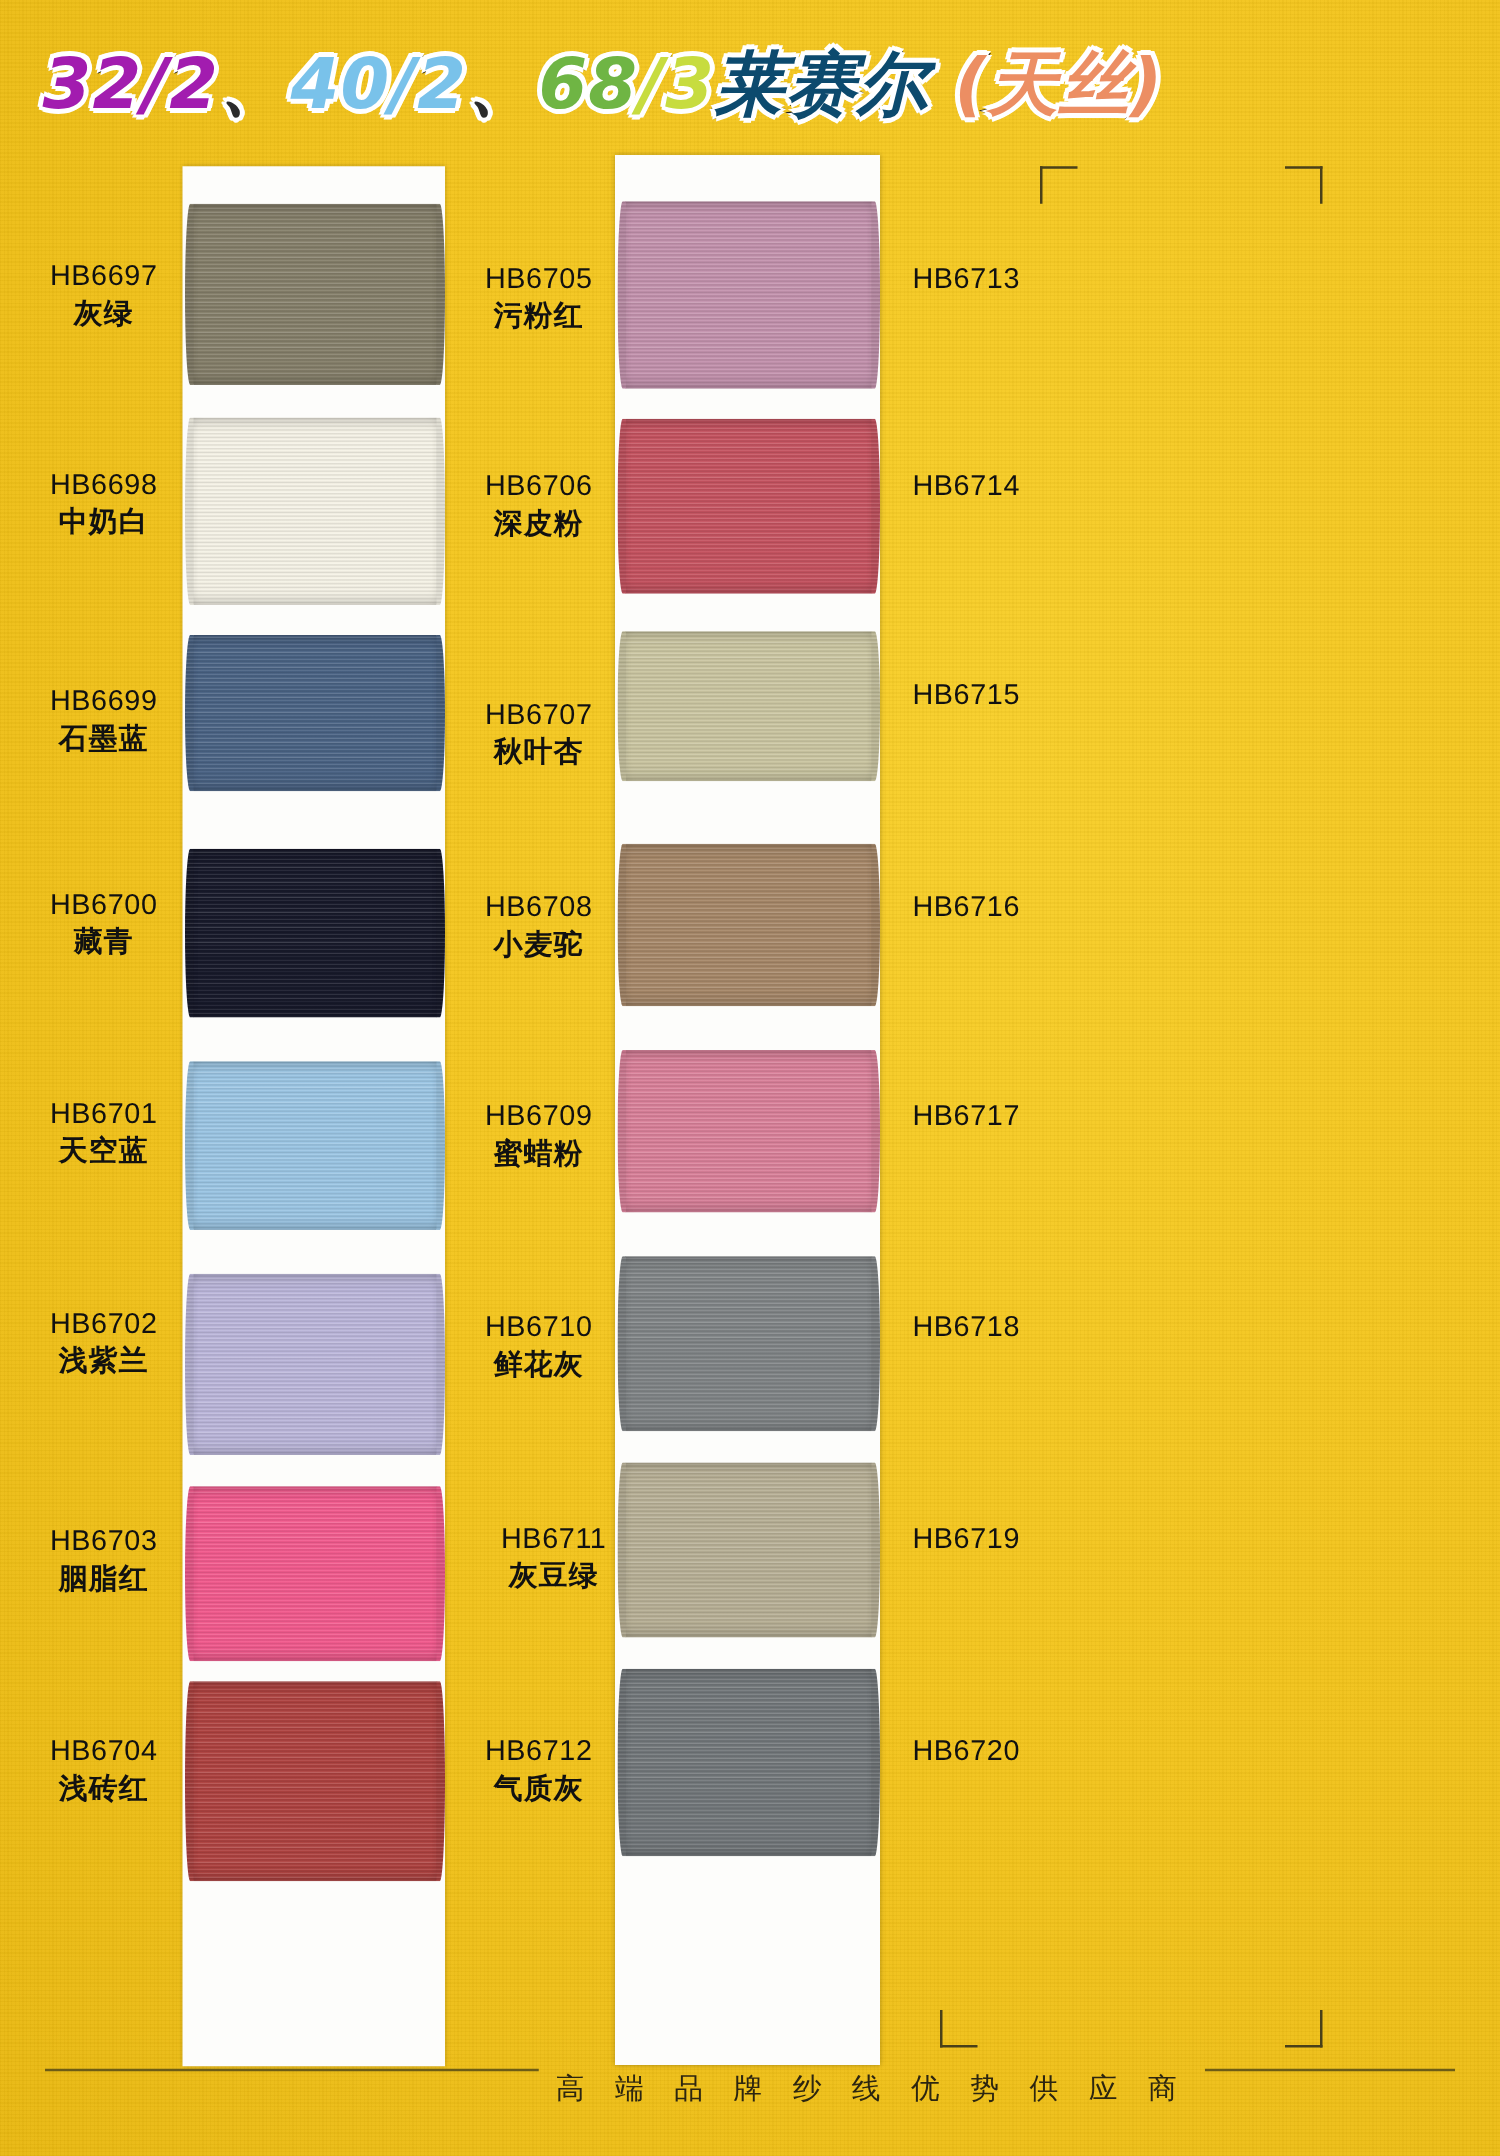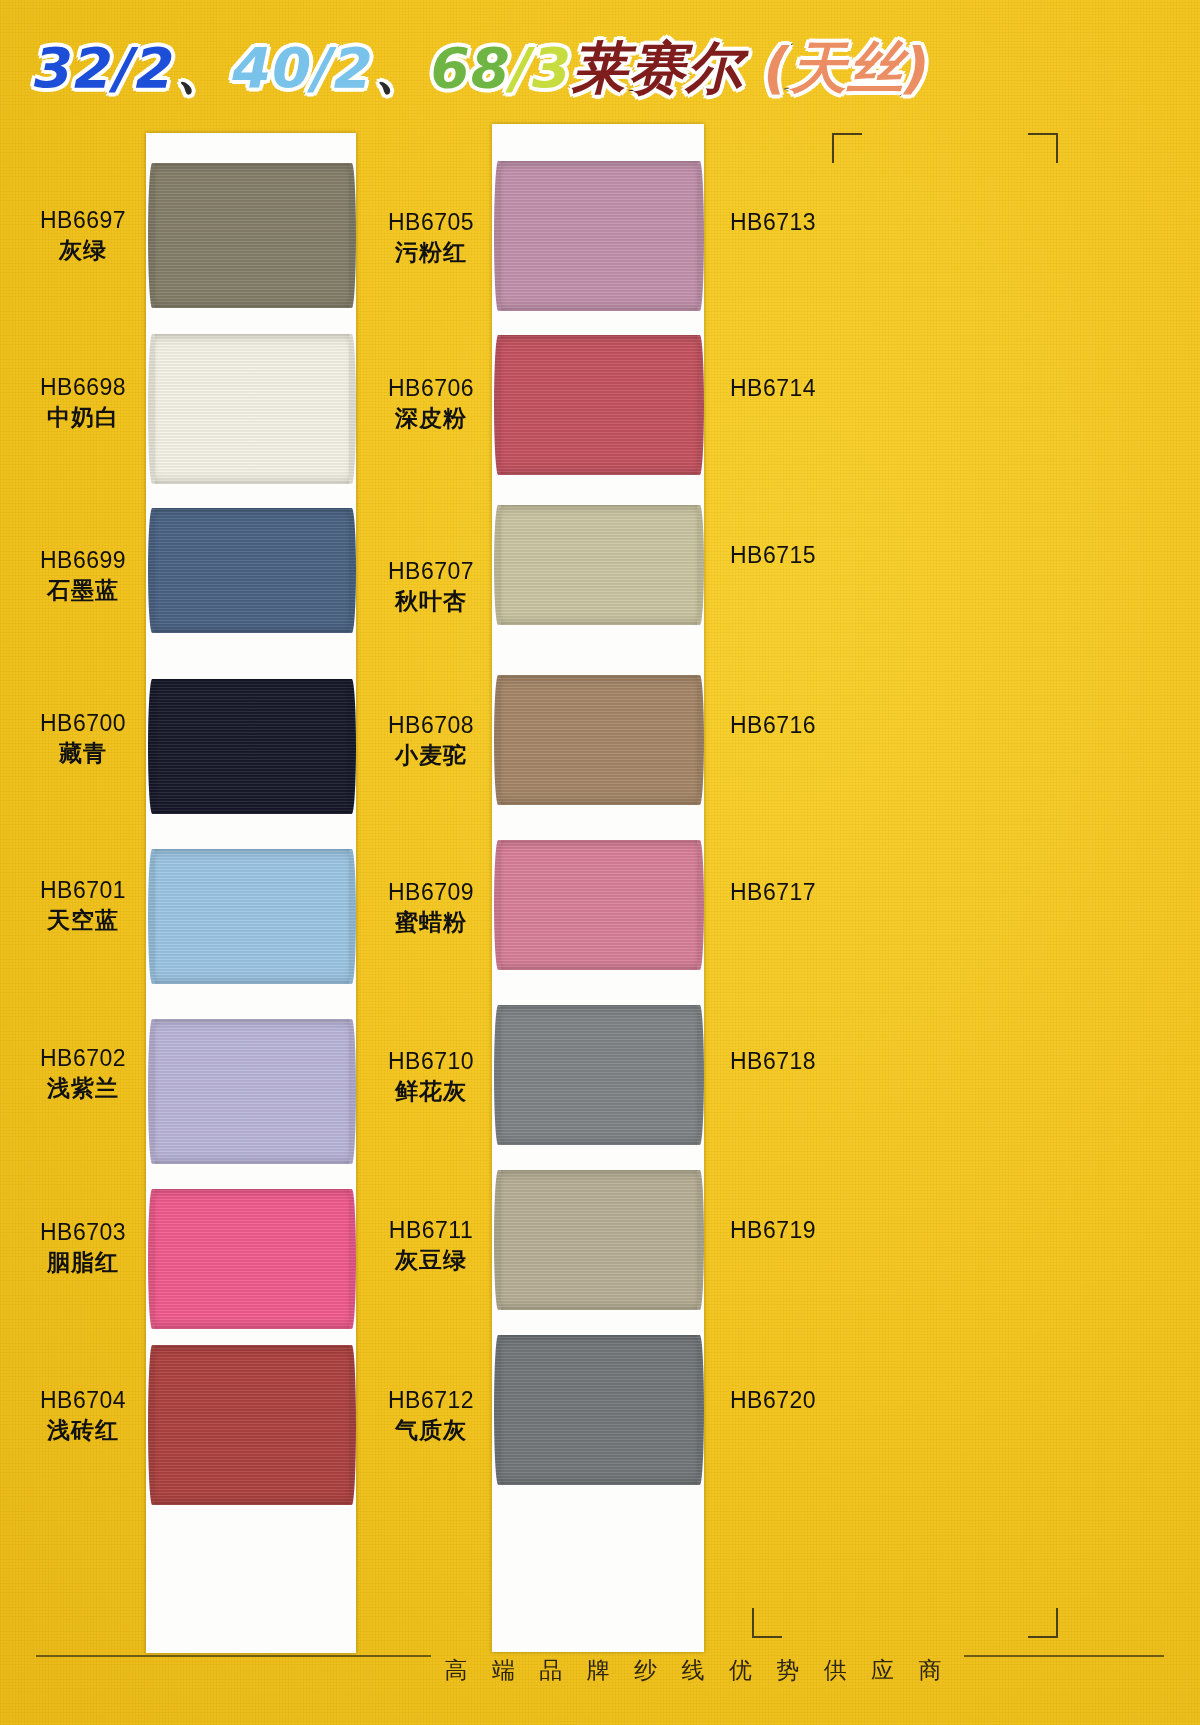--- a/index.html
+++ b/index.html
@@ -29,26 +29,26 @@
     letter-spacing:1px;line-height:72px;white-space:nowrap;
     font-family:"DejaVu Sans","Liberation Sans",sans-serif;
   }
   #title-text span{
     -webkit-text-stroke:3px #1a1a1a;
     paint-order:stroke fill;
     text-shadow:
       -3px -3px 0 #fff, 3px -3px 0 #fff, -3px 3px 0 #fff, 3px 3px 0 #fff,
       -4px 0 0 #fff, 4px 0 0 #fff, 0 -4px 0 #fff, 0 4px 0 #fff;
   }
-  .t-purple{color:#1d4ed8;margin-top:35px;}
+  .t-purple{color:#a21caf;margin-top:35px;}
   .t-blue{color:#79c2ea;}
   .t-dark{color:#2b2b2b;}
   .t-green{color:#6fb544;}
   .t-lime{color:#c7dc3f;}
-  .t-gold{color:#7f1d1d;font-family:Liberation Serif, serif;}
+  .t-gold{color:#0c4a6e;font-family:Liberation Serif, serif;}
   .t-salmon{color:#ec8e63;}
 
   
   .card-strip{
     position:absolute;background:#fdfdfb;
     box-shadow:0 0 4px rgba(0,0,0,.28);
   }
   #strip-left{left:146px;top:133px;width:210px;height:1520px;}
   #strip-right{left:492px;top:124px;width:212px;height:1528px;}
 
@@ -198,21 +198,21 @@
     <div class="label" style="left: 368px; top: 877px; width: 126px;">
       <span class="code">HB6709</span>
       <span class="cn">蜜蜡粉</span>
     </div>
     <div class="swatch" style="left: 498px; top: 1005px; width: 202px; height: 140px; background-color: rgb(128, 132, 134);"></div>
     <div class="label" style="left: 368px; top: 1046px; width: 126px;">
       <span class="code">HB6710</span>
       <span class="cn">鲜花灰</span>
     </div>
     <div class="swatch" style="left: 498px; top: 1170px; width: 202px; height: 140px; background-color: rgb(184, 176, 150);"></div>
-    <div class="label" style="left: 368px; top: 1215px; width: 126px;">
+    <div class="label" style="left: 380px; top: 1215px; width: 126px;">
       <span class="code">HB6711</span>
       <span class="cn">灰豆绿</span>
     </div>
     <div class="swatch" style="left: 498px; top: 1335px; width: 202px; height: 150px; background-color: rgb(114, 119, 122);"></div>
     <div class="label" style="left: 368px; top: 1385px; width: 126px;">
       <span class="code">HB6712</span>
       <span class="cn">气质灰</span>
     </div>
     <div class="label" style="left: 710px; top: 207px; width: 126px;">
       <span class="code">HB6713</span>

